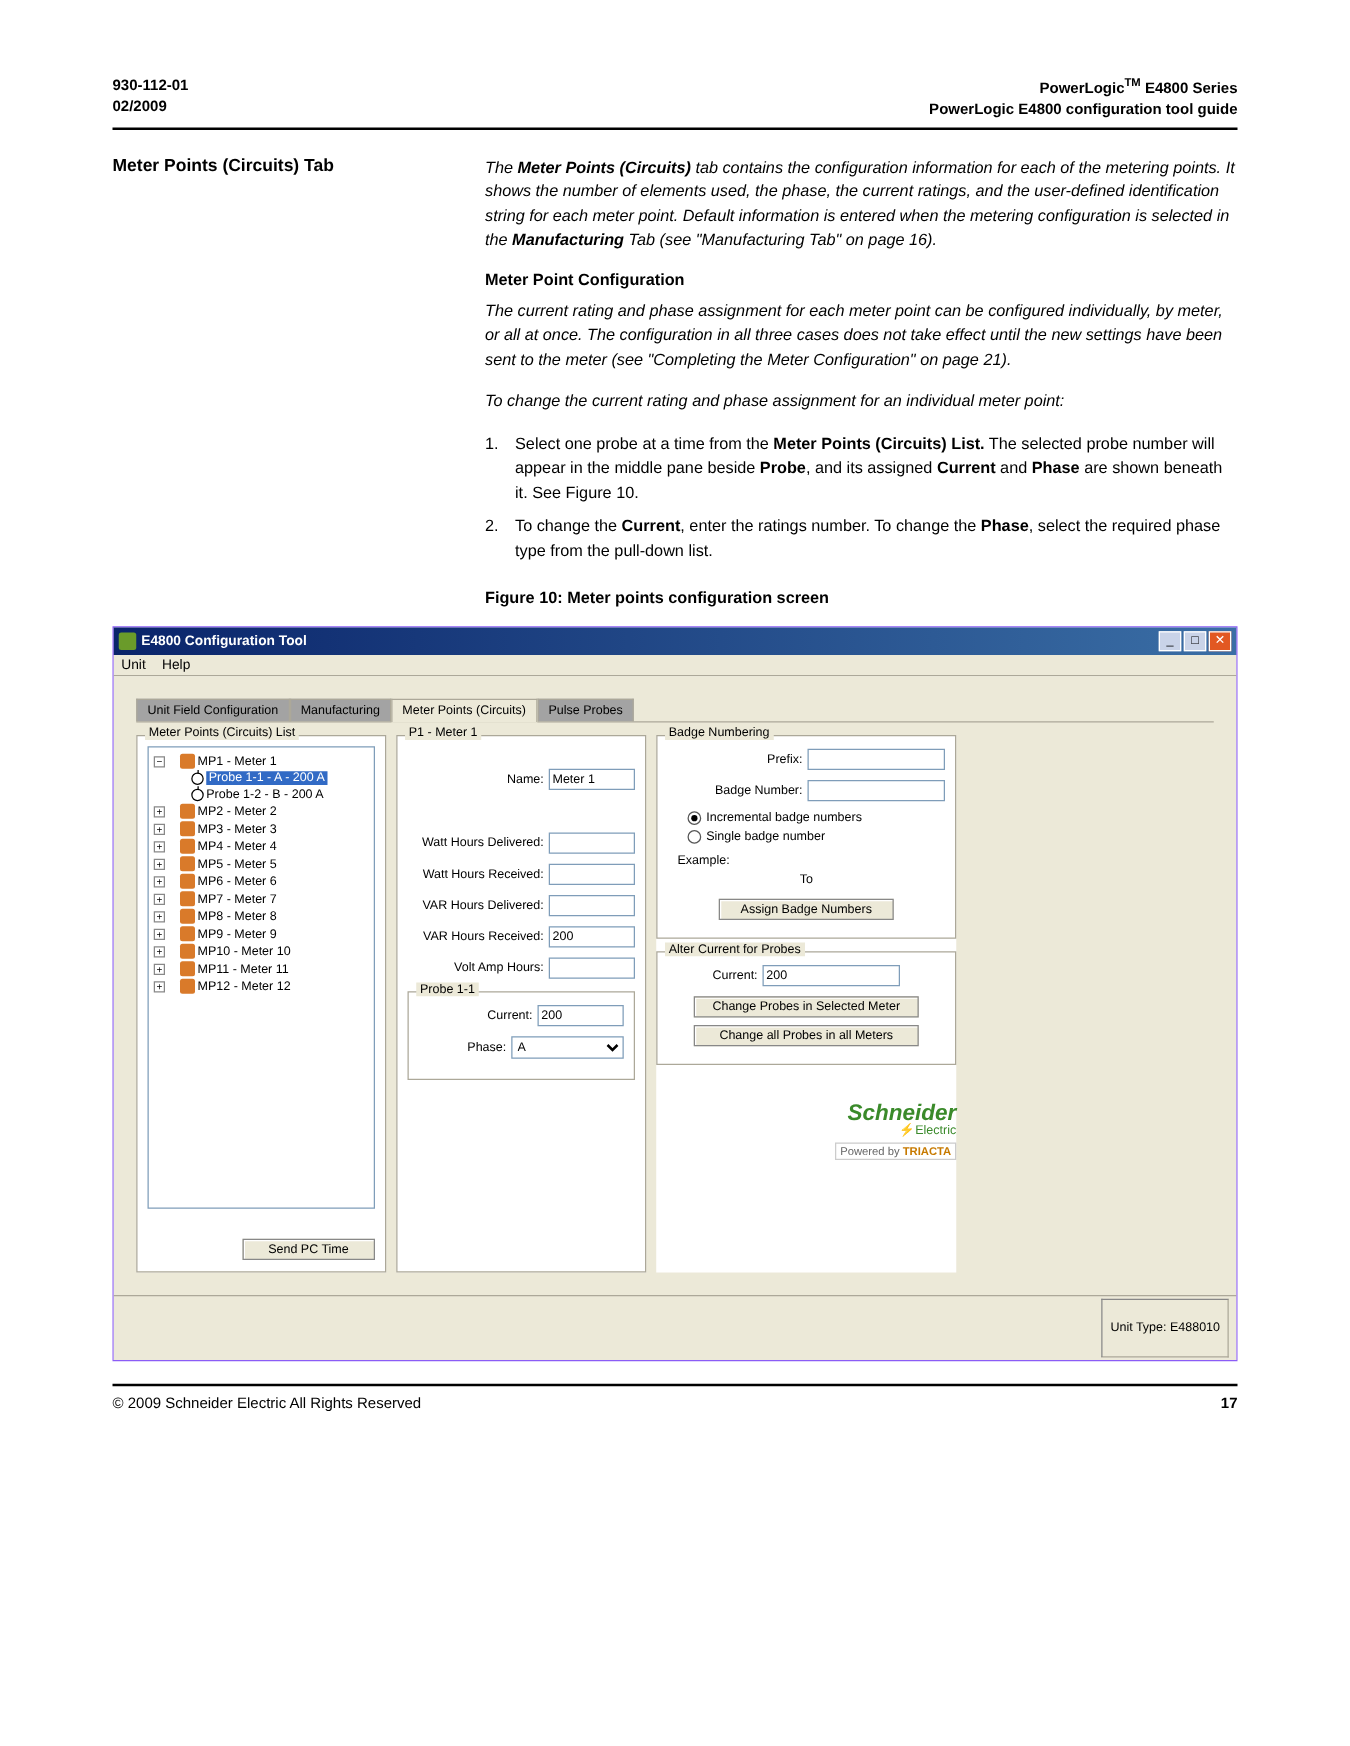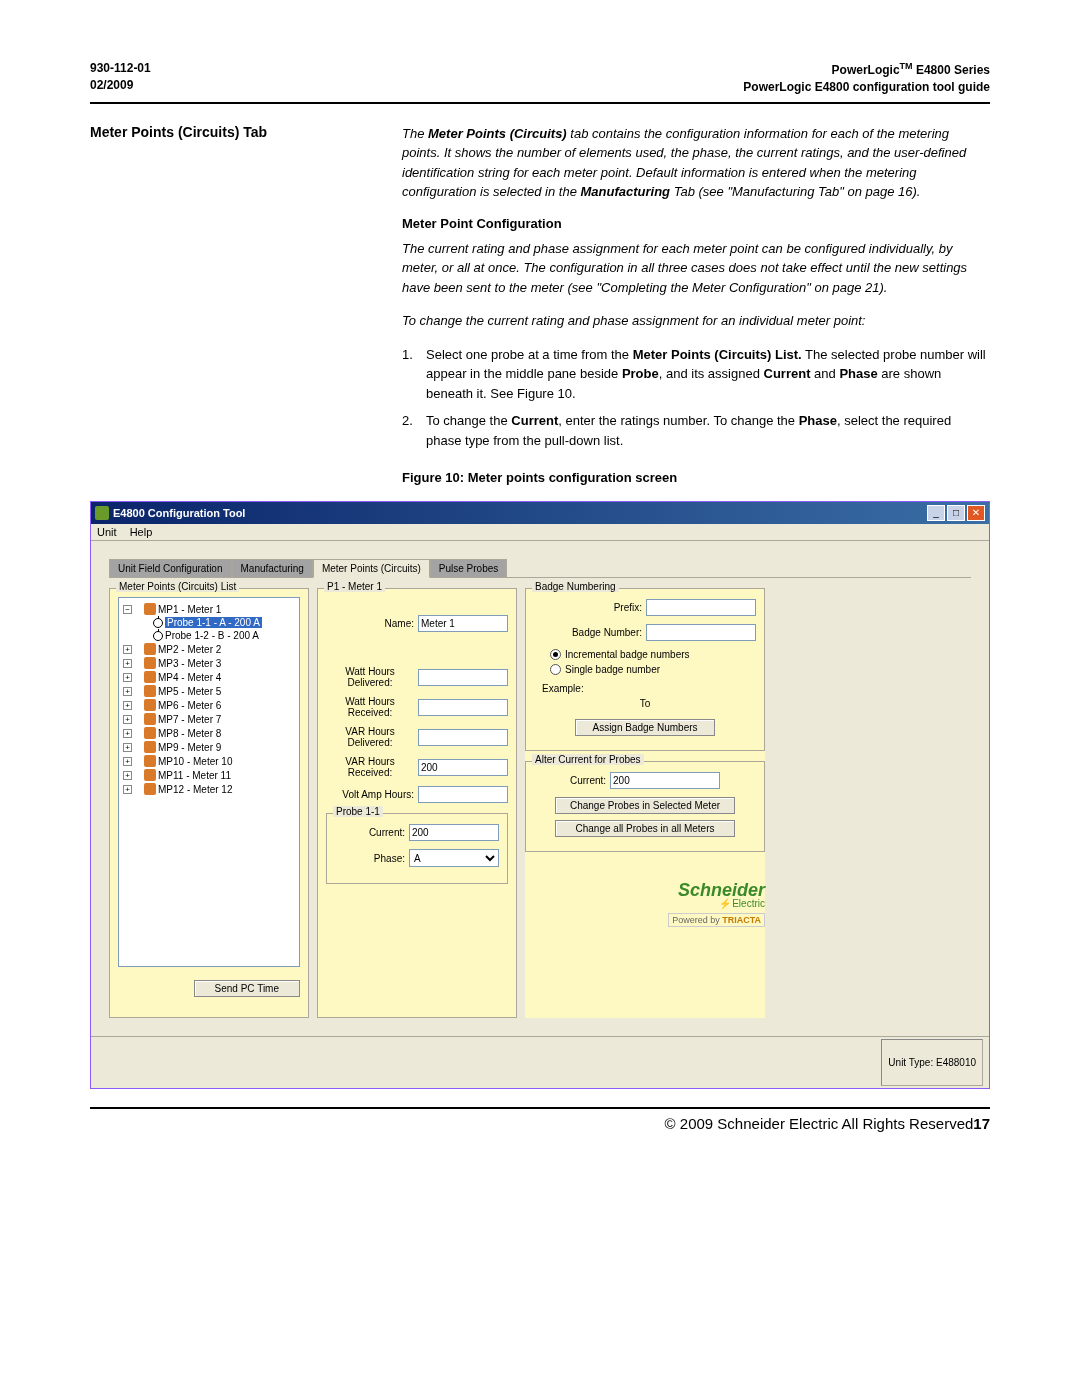--- a/index.html
+++ b/index.html
@@ -9,21 +9,21 @@
       width: 1080px;
       margin: 0 auto;
       padding: 60px 90px 40px 90px;
       font-size: 13px;
       color: #000;
     }
     .header-row { display: flex; justify-content: space-between; border-bottom: 2px solid #000; padding-bottom: 6px; margin-bottom: 20px; }
     .header-left, .header-right { font-size: 12px; line-height: 1.4; }
     .header-right { text-align: right; }
     .bold { font-weight: bold; }
-    .content-row { display: flex; gap: 32px; }
+    .content-row { display: flex; gap: 18px; }
     .left-col { width: 280px; flex-shrink: 0; }
     .right-col { flex: 1; }
     .section-heading { font-weight: bold; font-size: 14px; margin-bottom: 6px; }
     .para { line-height: 1.5; margin-bottom: 14px; font-style: italic; }
     .sub-heading { font-weight: bold; margin-bottom: 8px; margin-top: 14px; }
     .ol { padding-left: 0; }
     .ol-item { display: flex; margin-bottom: 8px; line-height: 1.5; }
     .ol-num { width: 24px; flex-shrink: 0; }
     .figure-caption { font-weight: bold; margin-top: 20px; margin-bottom: 12px; }
     
@@ -39,40 +39,40 @@
     .menu-bar { background: #ece9d8; padding: 2px 6px; font-size: 11px; border-bottom: 1px solid #aca899; }
     .menu-bar span { margin-right: 10px; }
     .app-body { background: #ece9d8; padding: 18px; }
     
     .tab-row { display: flex; border-bottom: 1px solid #aca899; margin-bottom: 10px; }
     .tab { padding: 3px 8px; border: 1px solid #aca899; border-bottom: none; background: #ece9d8; font-size: 10px; margin-right: 0; position: relative; }
     .tab.active { background: #ece9d8; border-bottom: 1px solid #ece9d8; margin-bottom: -1px; z-index: 2; }
     .tab.inactive { background: #a3a3a3; }
     
     .main-cols { display: flex; gap: 8px; }
-    .col-list, .col-mid, .col-right { border: 1px solid #aca899; padding: 8px; background: #fef9c3; }
+    .col-list, .col-mid, .col-right { border: 1px solid #aca899; padding: 8px; background: #ffffff; }
     .col-list { width: 200px; position: relative; }
     .col-mid { width: 200px; }
     .col-right { width: 240px; padding: 0; border: none; }
     
     .fieldset-label { position: relative; font-size: 10px; color: #000; }
     .fieldset-title { position: absolute; top: -8px; left: 6px; background: #ece9d8; padding: 0 3px; font-size: 10px; }
     
     .tree { background: #fff; border: 1px solid #7f9db9; height: 370px; padding: 4px; overflow: hidden; font-size: 10px; }
     .tree-row { display: flex; align-items: center; gap: 2px; padding: 1px 0; white-space: nowrap; }
     .tree-exp { width: 9px; height: 9px; border: 1px solid #888; font-size: 8px; line-height: 7px; text-align: center; flex-shrink:0; }
     .tree-icon-meter { width: 12px; height: 12px; background: #d97a2a; border-radius: 2px; flex-shrink:0; }
     .tree-icon-probe { width: 10px; height: 10px; border: 1.5px solid #000; border-radius: 50%; flex-shrink:0; position: relative; }
     .tree-icon-probe::after { content:''; position:absolute; left:4px; top:-3px; width:1px; height:3px; background:#000; }
     .tree-child { padding-left: 30px; }
     .tree-sel { background: #316ac5; color: #fff; padding: 0 2px; }
     
     .form-row { display: flex; align-items: center; justify-content: flex-end; margin-bottom: 8px; font-size: 10px; }
     .form-row label { margin-right: 4px; text-align: center; }
-    .form-input { border: 1px solid #7f9db9; background: #fff; height: 17px; width: 90px; padding: 0 2px; font-size: 10px; }
+    .form-input { border: 1px solid #7f9db9; background: #fff; height: 17px; width: 69px; padding: 0 2px; font-size: 10px; }
     .form-select { border: 1px solid #7f9db9; background: #fff; height: 18px; width: 90px; font-size: 10px; }
     
     .inner-fieldset { border: 1px solid #aca899; padding: 10px 8px 8px 8px; margin-top: 10px; position: relative; }
     
     .radio-row { display: flex; align-items: center; gap: 4px; font-size: 10px; margin: 4px 0 4px 16px; }
     .radio-circle { width: 11px; height: 11px; border-radius: 50%; border: 1px solid #555; background: #fff; display:inline-block; position: relative; }
     .radio-circle.checked::after { content:''; position:absolute; top:2px; left:2px; width:5px; height:5px; background:#000; border-radius:50%; }
     
     .btn { background: #ece9d8; border: 1px solid #888; box-shadow: inset 1px 1px 0 #fff; padding: 2px 8px; font-size: 10px; min-width: 140px; text-align: center; margin: 6px auto; display: block; }
     .send-pc { display:flex; justify-content:flex-end; }
@@ -80,21 +80,21 @@
     
     .logo-area { text-align: right; }
     .sch-logo { color: #3a8a2a; font-weight: bold; font-size: 18px; font-style: italic; line-height:0.9; }
     .sch-sub { color: #3a8a2a; font-size: 10px; }
     .pow-by { font-size: 9px; color: #666; border: 1px solid #ccc; padding: 1px 3px; display:inline-block; margin-top:4px; }
     .tri { color: #c77a00; font-weight: bold; }
     
     .status-bar { background: #ece9d8; border-top: 1px solid #aca899; padding: 2px 6px; text-align: right; font-size: 10px; }
     .status-inset { display:inline-block; border: 1px solid #aca899; border-top-color:#888; border-left-color:#888; padding: 17px 6px; }
     
-    .footer-row { border-top: 2px solid #000; margin-top: 18px; padding-top: 6px; display:flex; justify-content: flex-end; font-size: 15px; }
+    .footer-row { border-top: 2px solid #000; margin-top: 18px; padding-top: 6px; display:flex; justify-content: space-between; font-size: 12px; }
     sup { font-size: 9px; }
   </style>
 </head>
 <body>
 
 <div class="header-row">
   <div class="header-left">
     <div class="bold">930-112-01</div>
     <div class="bold">02/2009</div>
   </div>
@@ -233,21 +233,21 @@
               <span class="tree-icon-meter"></span>
               <span>MP11 - Meter 11</span>
             </div>
           <div class="tree-row">
               <span class="tree-exp">+</span>
               <span style="width:8px"></span>
               <span class="tree-icon-meter"></span>
               <span>MP12 - Meter 12</span>
             </div>
         </div>
-        <div class="send-pc" style="margin-top:13px;">
+        <div class="send-pc" style="margin-top:24px;">
           <button class="send-pc btn-narrow">Send PC Time</button>
         </div>
       </div>
 
       <div class="col-mid fieldset-label" style="position:relative; height:430px;">
         <div class="fieldset-title">P1 - Meter 1</div>
         <div style="height:18px;"></div>
         <div class="form-row">
             <label>Name:</label>
             <input class="form-input" value="Meter 1" style="">

